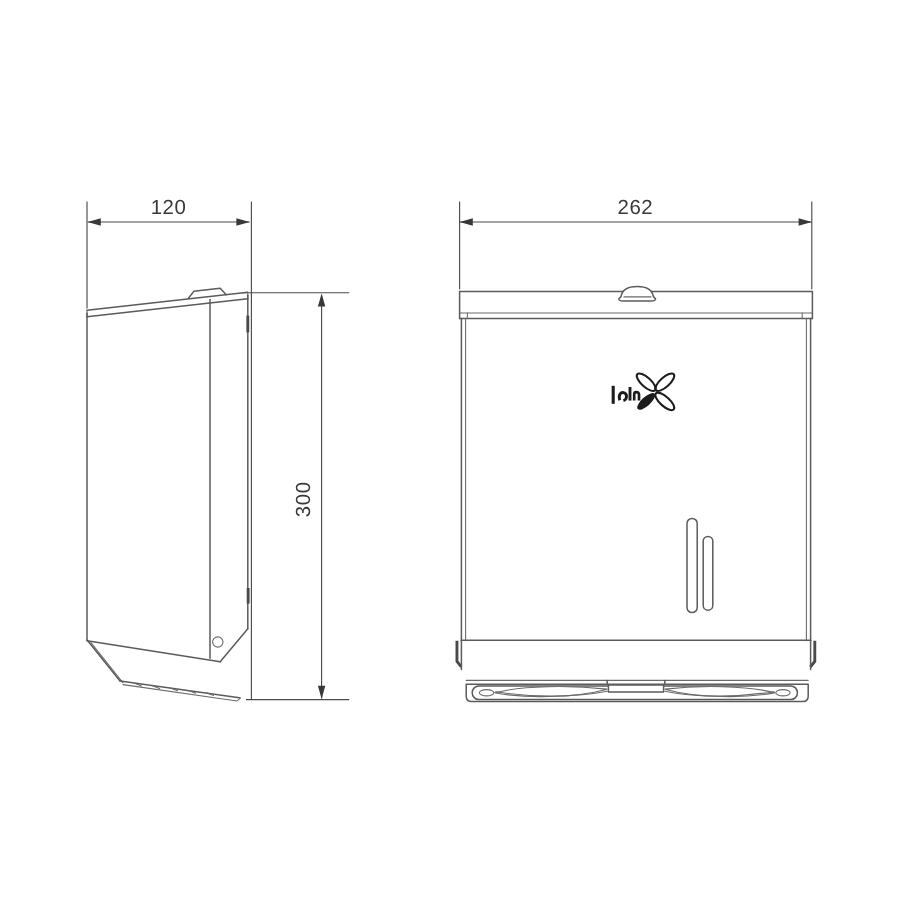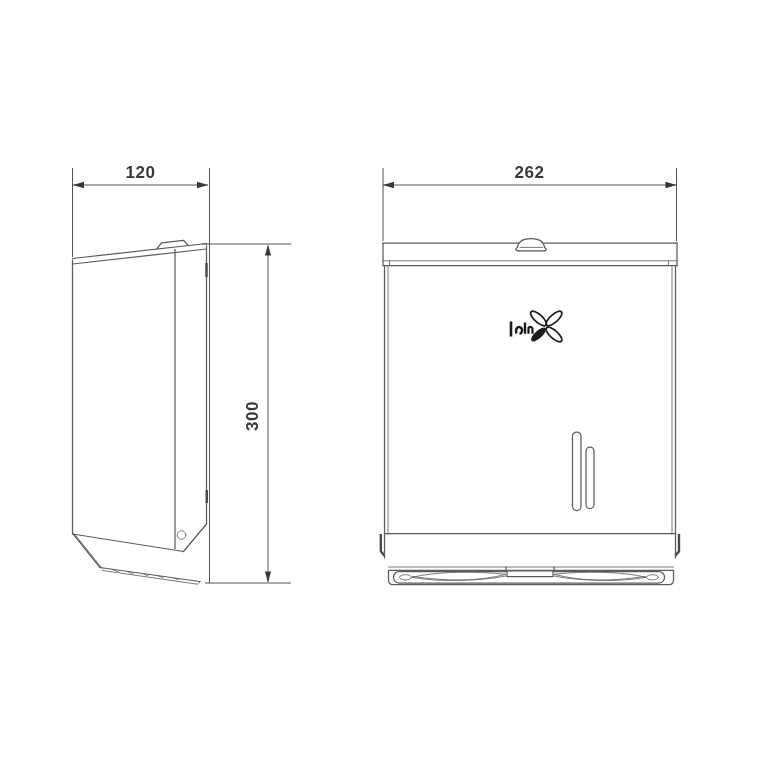--- a/index.html
+++ b/index.html
@@ -9,21 +9,20 @@
     width: 768px;
     height: 768px;
     overflow: hidden;
     font-family: "Liberation Sans", sans-serif;
   }
   .canvas {
     position: relative;
     width: 768px;
     height: 768px;
     background: #ffffff;
-    font-weight: bold;
   }
   svg { display: block; }
 
   
   .obj   { stroke: #5b5b5b; stroke-width: 1.25; fill: none; stroke-linecap: round; stroke-linejoin: round; }
   .obj-thin { stroke: #6a6a6a; stroke-width: 0.9; fill: none; stroke-linecap: round; }
   .obj-thick { stroke: #4a4a4a; stroke-width: 2.4; fill: none; stroke-linecap: butt; }
   .fillwhite { fill: #ffffff; }
 
   

